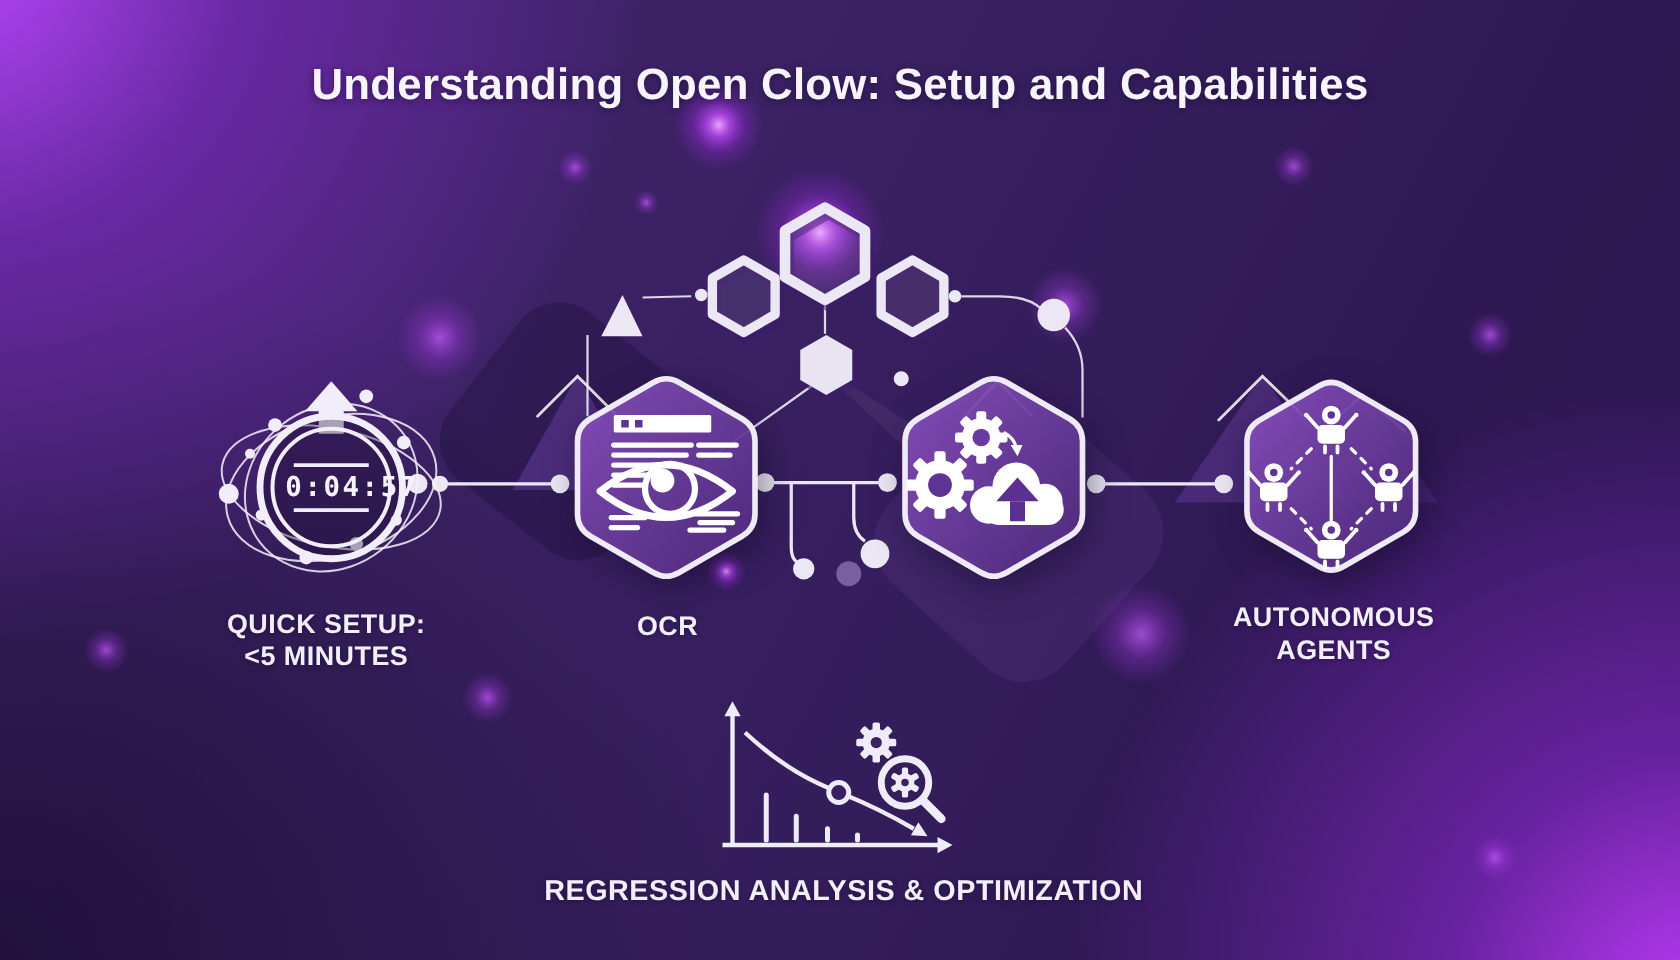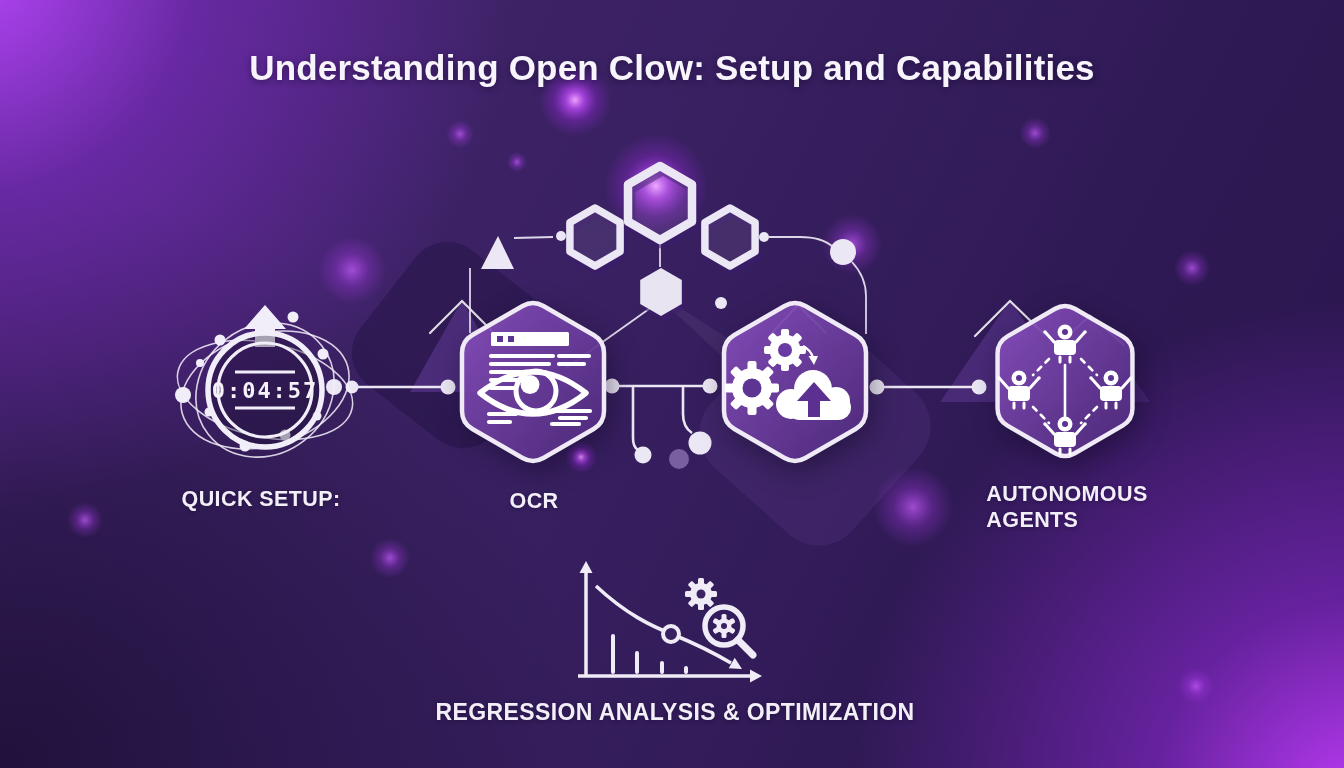--- a/index.html
+++ b/index.html
@@ -14,26 +14,26 @@
   }
   .decor{position:absolute;left:0;top:0;}
   .title{
     position:absolute;left:0;right:0;top:48px;margin:0;text-align:center;
     font-size:35px;font-weight:700;letter-spacing:0.2px;color:#f7f4fc;
     text-shadow:0 2px 6px rgba(20,8,45,0.5);
   }
   .node{position:absolute;filter:drop-shadow(5px 9px 14px rgba(10,4,28,0.45));}
   .flat{position:absolute;}
   .node-label{
-    position:absolute;transform:translateX(-50%);
+    position:absolute;transform:translateX(-50%);text-align:center;
     font-size:21.5px;line-height:26px;font-weight:700;letter-spacing:0.4px;
     color:#f3eff9;white-space:nowrap;text-shadow:0 1px 4px rgba(20,8,45,0.45);
   }
   .timer-display{
-    position:absolute;left:195px;top:378px;width:140px;text-align:center;
+    position:absolute;left:195px;top:378px;width:140px;text-align:right;
     font-family:"DejaVu Sans Mono",monospace;font-size:22px;font-weight:700;
     letter-spacing:2px;color:#f5f2fa;
   }
   .regression-label{font-size:23px;}
 </style>
 </head>
 <body>
 
 <div class="canvas">
 
@@ -345,20 +345,21 @@
           <rect x="155.5" y="58" width="5" height="7" rx="1.5" transform="rotate(300 158 70)"></rect>
           <circle cx="158" cy="70" r="7.5"></circle>
           <circle cx="158" cy="70" r="3" fill="#3b2263"></circle>
         </g>
       </g>
     </svg>
   </div>
 
   <div class="node-label" style="left:261px;top:486px">
     <div>QUICK SETUP:</div>
+    <div>&lt;5 MINUTES</div>
   </div>
   <div class="node-label" style="left:534px;top:488px">OCR</div>
   <div class="node-label regression-label" style="left:675px;top:699px">REGRESSION ANALYSIS &amp; OPTIMIZATION</div>
   <div class="node-label" style="left:1067px;top:481px">
     <div>AUTONOMOUS</div>
     <div>AGENTS</div>
   </div>
 
 </div>
 

